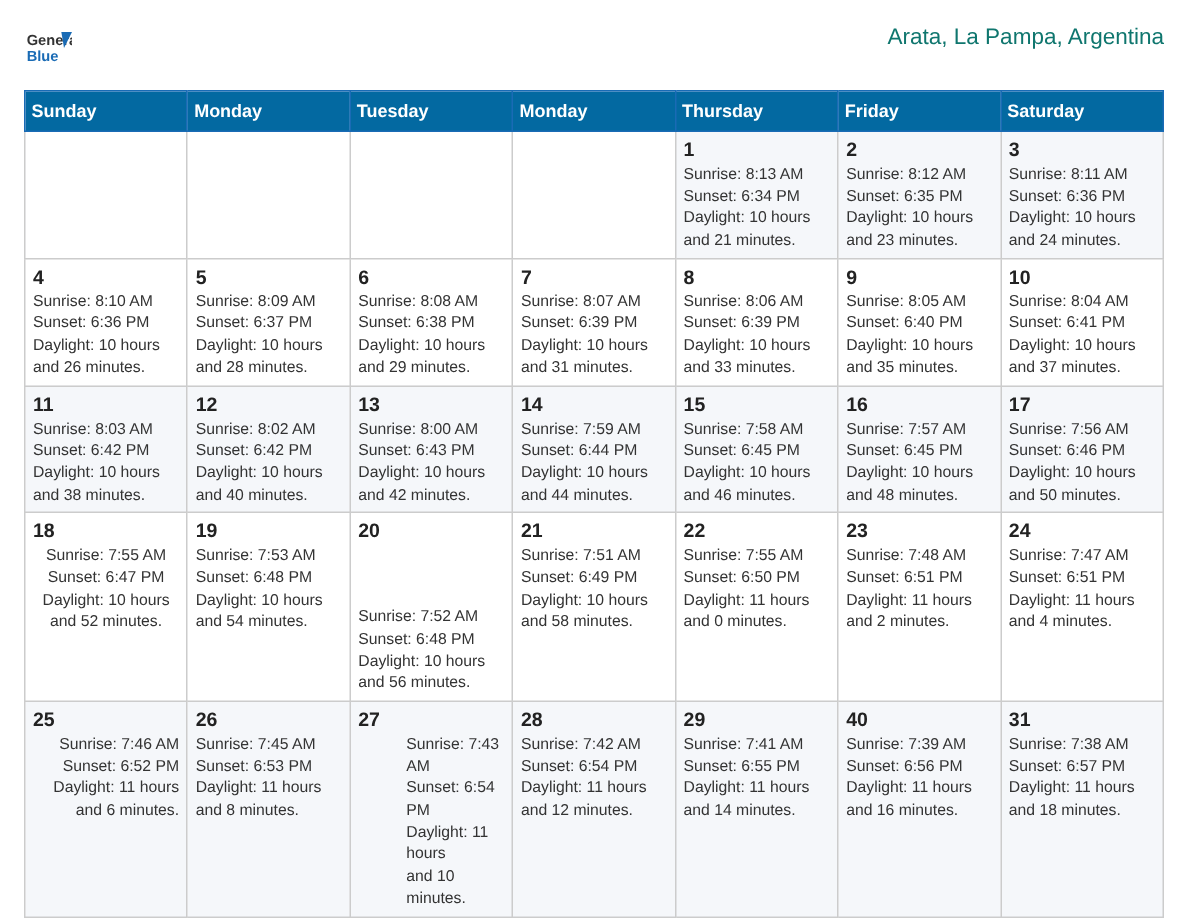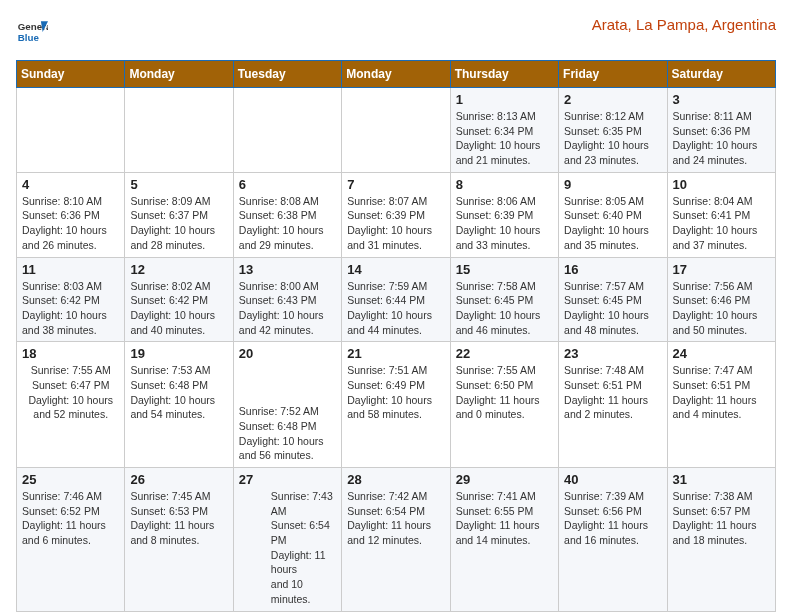--- a/index.html
+++ b/index.html
@@ -26,29 +26,29 @@
       height: 32px;
     }
     .title-block { text-align: right; }
     .month-title {
       font-size: 36px;
       font-weight: 300;
       color: #222;
     }
     .subtitle {
       font-size: 15px;
-      color: #c2410c;
+      color: #0f766e;
     }
     table {
       width: 100%;
       border-collapse: collapse;
       font-size: 11px;
     }
     thead tr {
-      background: #a16207;
+      background: #0369a1;
       color: #fff;
     }
     thead th {
       padding: 6px 4px;
       text-align: left;
       font-size: 12px;
       font-weight: bold;
       border: 1px solid #1a6bb5;
     }
     tbody tr {
@@ -290,21 +290,21 @@
           <span class="day-num">24</span>
           <div class="day-info" style="white-space: pre-line;">Sunrise: 7:47 AM
 Sunset: 6:51 PM
 Daylight: 11 hours
 and 4 minutes.</div>
         </td>
       </tr>
       <tr>
         <td>
           <span class="day-num">25</span>
-          <div class="day-info" style="white-space: pre-line;">Sunrise: 7:46 AM
+          <div class="day-info" style="white-space: pre-line; text-align: right;">Sunrise: 7:46 AM
 Sunset: 6:52 PM
 Daylight: 11 hours
 and 6 minutes.</div>
         </td>
         <td>
           <span class="day-num">26</span>
           <div class="day-info" style="white-space: pre-line;">Sunrise: 7:45 AM
 Sunset: 6:53 PM
 Daylight: 11 hours
 and 8 minutes.</div>

